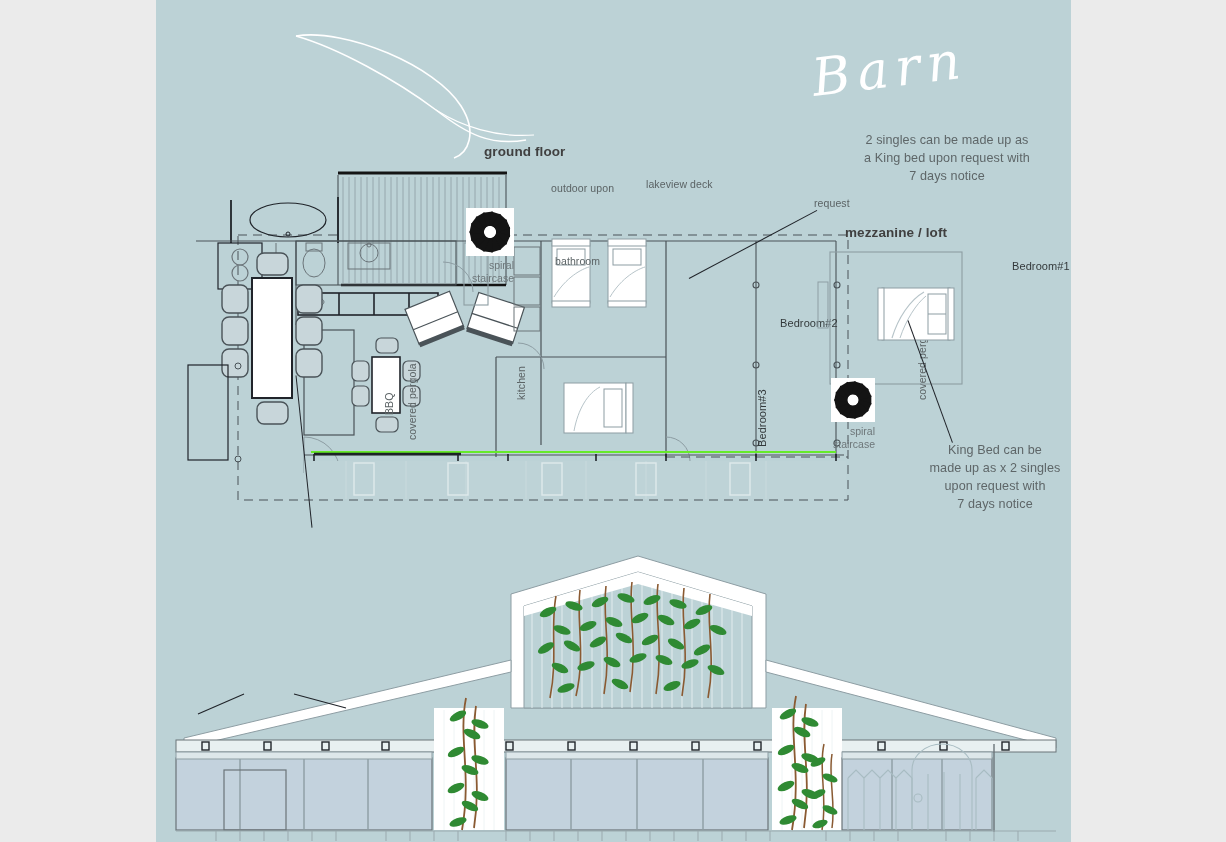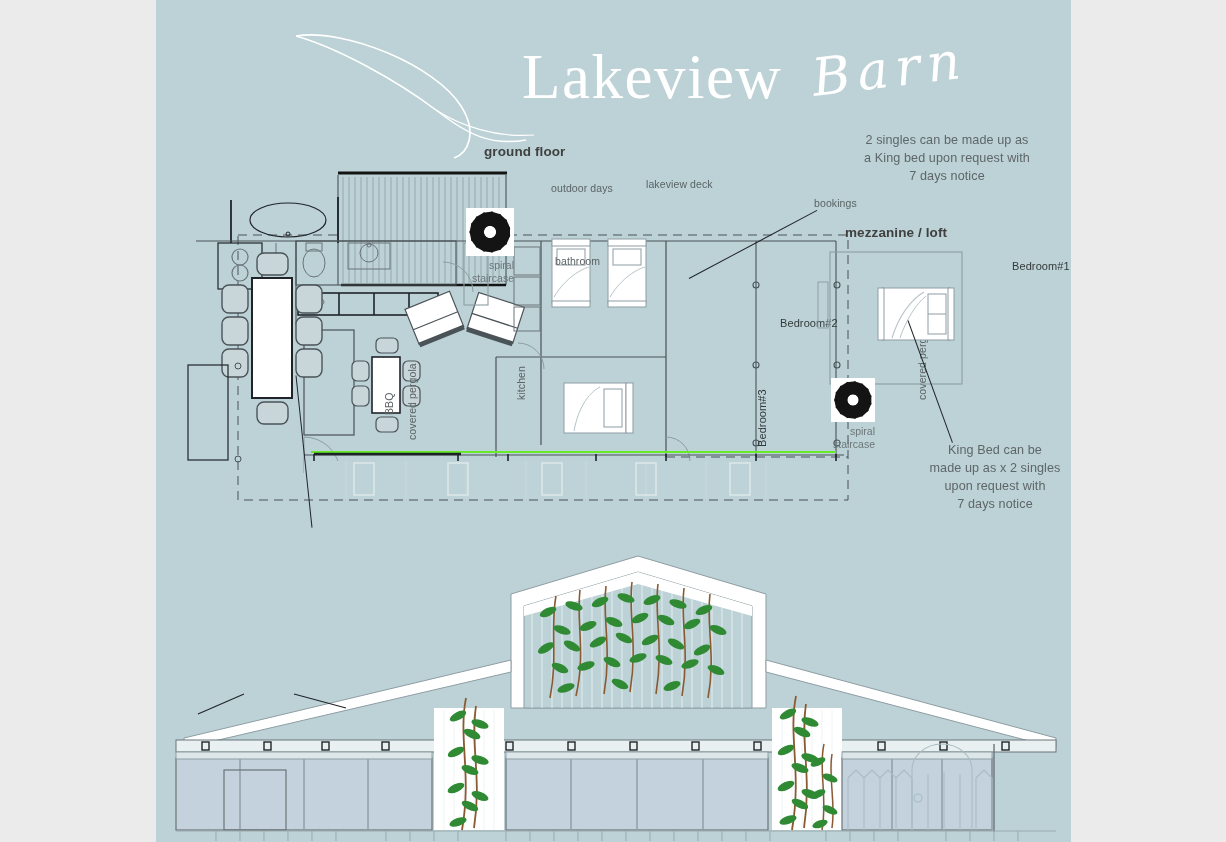--- a/index.html
+++ b/index.html
@@ -66,21 +66,20 @@
 
 <div id="canvas">
 
   <div id="logo" class="abs">
 
     <svg width="600" height="115" viewBox="0 0 600 115">
       <path d="M10 18 C 60 10, 150 48, 175 88 C 192 115, 182 135, 168 140" fill="none" stroke="#ffffff" stroke-width="1.6"></path>
       <path d="M10 18 C 52 30, 110 62, 150 92 C 182 117, 205 128, 240 122" fill="none" stroke="#ffffff" stroke-width="1.5"></path>
       <path d="M150 92 C 175 108, 210 120, 248 117" fill="none" stroke="#ffffff" stroke-width="1.2"></path>
     </svg>
-    <div id="logo-serif">Lakeview</div>
     <div id="logo-script">Barn</div>
   </div>
 
   <div class="abs section-title" style="left:328px; top:144px;">ground floor</div>
 
   <svg class="abs" style="left:40px; top:165px;" width="680" height="345" viewBox="0 0 680 345">
 
     <rect x="42" y="70" width="610" height="265" fill="none" stroke="#4a5358" stroke-width="1" stroke-dasharray="9 6"></rect>
 
     <g>
@@ -306,23 +305,23 @@
       <g fill="none" stroke="#dfeaec" stroke-width="1.4">
         <rect x="158" y="298" width="20" height="32"></rect>
         <rect x="252" y="298" width="20" height="32"></rect>
         <rect x="346" y="298" width="20" height="32"></rect>
         <rect x="440" y="298" width="20" height="32"></rect>
         <rect x="534" y="298" width="20" height="32"></rect>
       </g>
     </g>
   </svg>
 
-  <div class="abs plan-label" style="left:395px; top:182px;">outdoor days</div>
+  <div class="abs plan-label" style="left:395px; top:182px;">outdoor upon</div>
   <div class="abs plan-label" style="left:490px; top:178px;">lakeview deck</div>
-  <div class="abs plan-label" style="left:658px; top:197px;">bookings</div>
+  <div class="abs plan-label" style="left:658px; top:197px;">request</div>
   <div class="abs plan-label" style="left:399px; top:255px;">bathroom</div>
   <div class="abs plan-label dark" style="left:624px; top:317px;">Bedroom#2</div>
   <div class="abs plan-label dark vert" style="left:600px; top:447px;">Bedroom#3</div>
   <div class="abs plan-label vert" style="left:359px; top:400px;">kitchen</div>
   <div class="abs plan-label vert" style="left:227px; top:415px;">BBQ</div>
   <div class="abs plan-label vert" style="left:250px; top:440px;">covered pergola</div>
   <div class="abs plan-label vert" style="left:760px; top:400px;">covered pergola</div>
 
   <div class="abs" style="left:310px; top:208px;">
     <svg width="48" height="48" viewBox="0 0 48 48">

